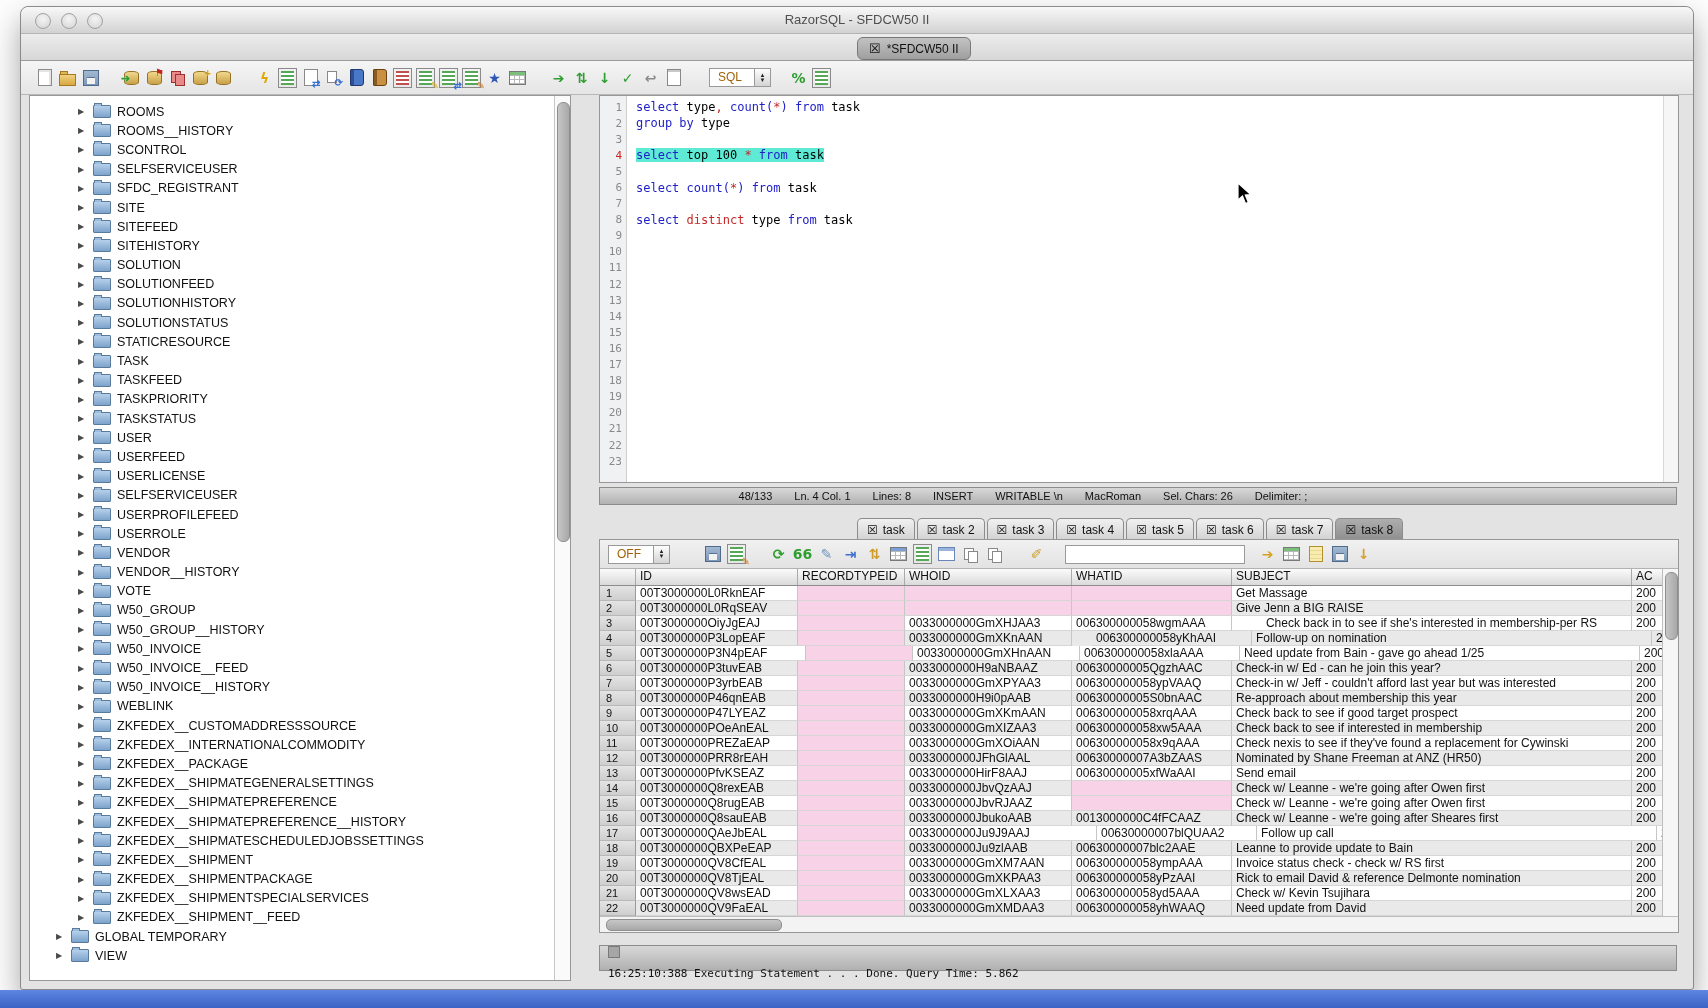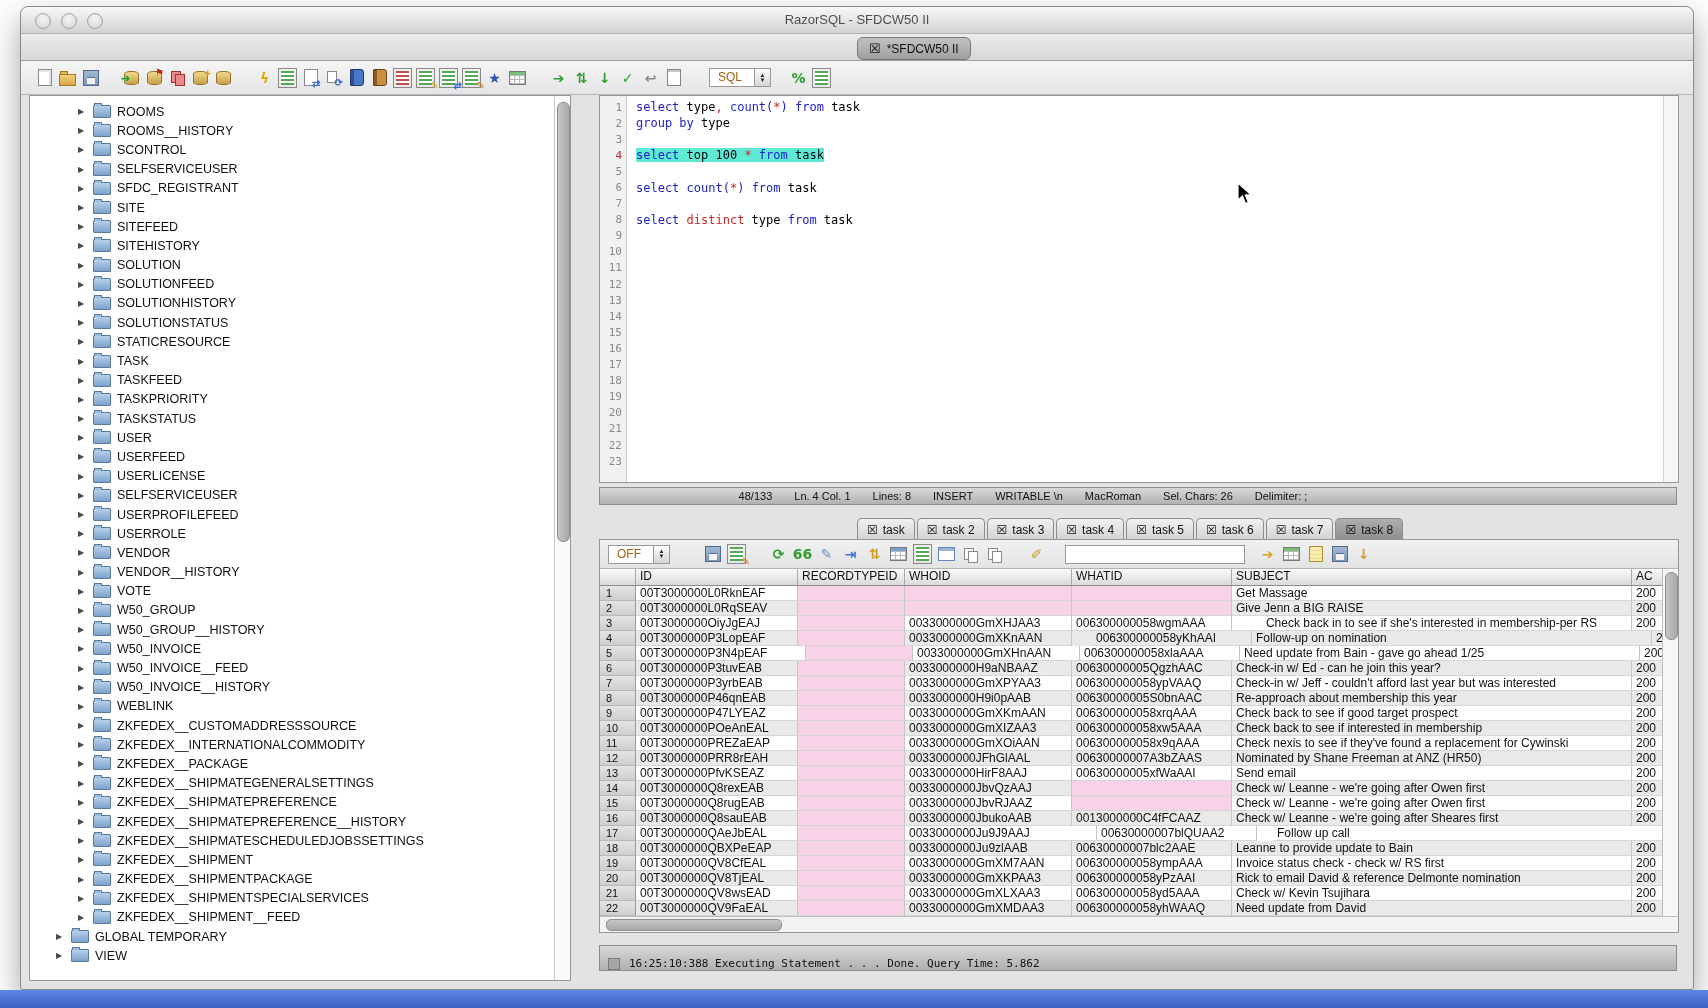--- a/index.html
+++ b/index.html
@@ -113,22 +113,22 @@
       white-space:nowrap;overflow:hidden;flex:none;box-sizing:border-box;color:#111;}
   .gc.rn{background:linear-gradient(#e4e4e4,#cecece);border-right:1px solid #9a9a9a;border-bottom:1px solid #b8b8b8;
       font-size:11px;padding-left:6px;}
   .gc.nullc{background:#f8d2e6;}
   .res-vsb{position:absolute;right:0;top:29px;bottom:15px;width:15px;border-left:1px solid #bebebe;background:#f6f6f6;}
   .res-hsb{position:absolute;left:0;right:0;bottom:0;height:15px;border-top:1px solid #bebebe;background:#f3f3f3;}
   .hthumb{position:absolute;left:6px;top:2px;height:10px;width:174px;border-radius:5px;
       background:linear-gradient(#c6c6c6,#a8a8a8);border:1px solid #8f8f8f;}
   
   .bottom-status{position:absolute;left:578px;top:938px;width:1078px;height:26px;box-sizing:border-box;
-      background:linear-gradient(#d8d8d8,#b0b0b0);border:1px solid #8c8c8c;display:flex;align-items:flex-end;
-      gap:9px;padding:0 8px;font:11px "DejaVu Sans Mono",monospace;color:#111;}
+      background:linear-gradient(#d8d8d8,#b0b0b0);border:1px solid #8c8c8c;display:flex;align-items:flex-start;
+      gap:9px;padding:0 8px;font:11px "DejaVu Sans Mono",monospace;color:#111;flex-direction:column;}
   .sq{width:10px;height:10px;background:#a6a6a6;border:1px solid #7a7a7a;flex:none;}
   .cursor{position:absolute;left:1236px;top:182px;width:18px;height:24px;z-index:50;}
 </style>
 </head>
 <body>
 
 <div class="window">
 
   <div class="titlebar">
     <span class="light l1"></span>
@@ -843,21 +843,21 @@
             <span class="gc" style="width: 160px;">0013000000C4fFCAAZ</span>
             <span class="gc" style="width: 400px;">Check w/ Leanne - we're going after Sheares first</span>
             <span class="gc" style="width: 60px;">200</span>
           </div>
           <div class="grow">
             <span class="gc rn" style="width: 36px;">17</span>
             <span class="gc" style="width: 162px;">00T3000000QAeJbEAL</span>
             <span class="gc nullc" style="width: 107px;"></span>
             <span class="gc" style="width: 192px;">0033000000Ju9J9AAJ</span>
             <span class="gc" style="width: 160px;">00630000007blQUAA2</span>
-            <span class="gc" style="width: 400px; margin-left: 16px;">Follow up call</span>
+            <span class="gc" style="width: 400px;">Follow up call</span>
             <span class="gc" style="width: 60px;">200</span>
           </div>
           <div class="grow alt">
             <span class="gc rn" style="width: 36px;">18</span>
             <span class="gc" style="width: 162px;">00T3000000QBXPeEAP</span>
             <span class="gc nullc" style="width: 107px;"></span>
             <span class="gc" style="width: 167px;">0033000000Ju9zlAAB</span>
             <span class="gc" style="width: 160px;">00630000007blc2AAE</span>
             <span class="gc" style="width: 400px;">Leanne to provide update to Bain</span>
             <span class="gc" style="width: 60px;">200</span>

